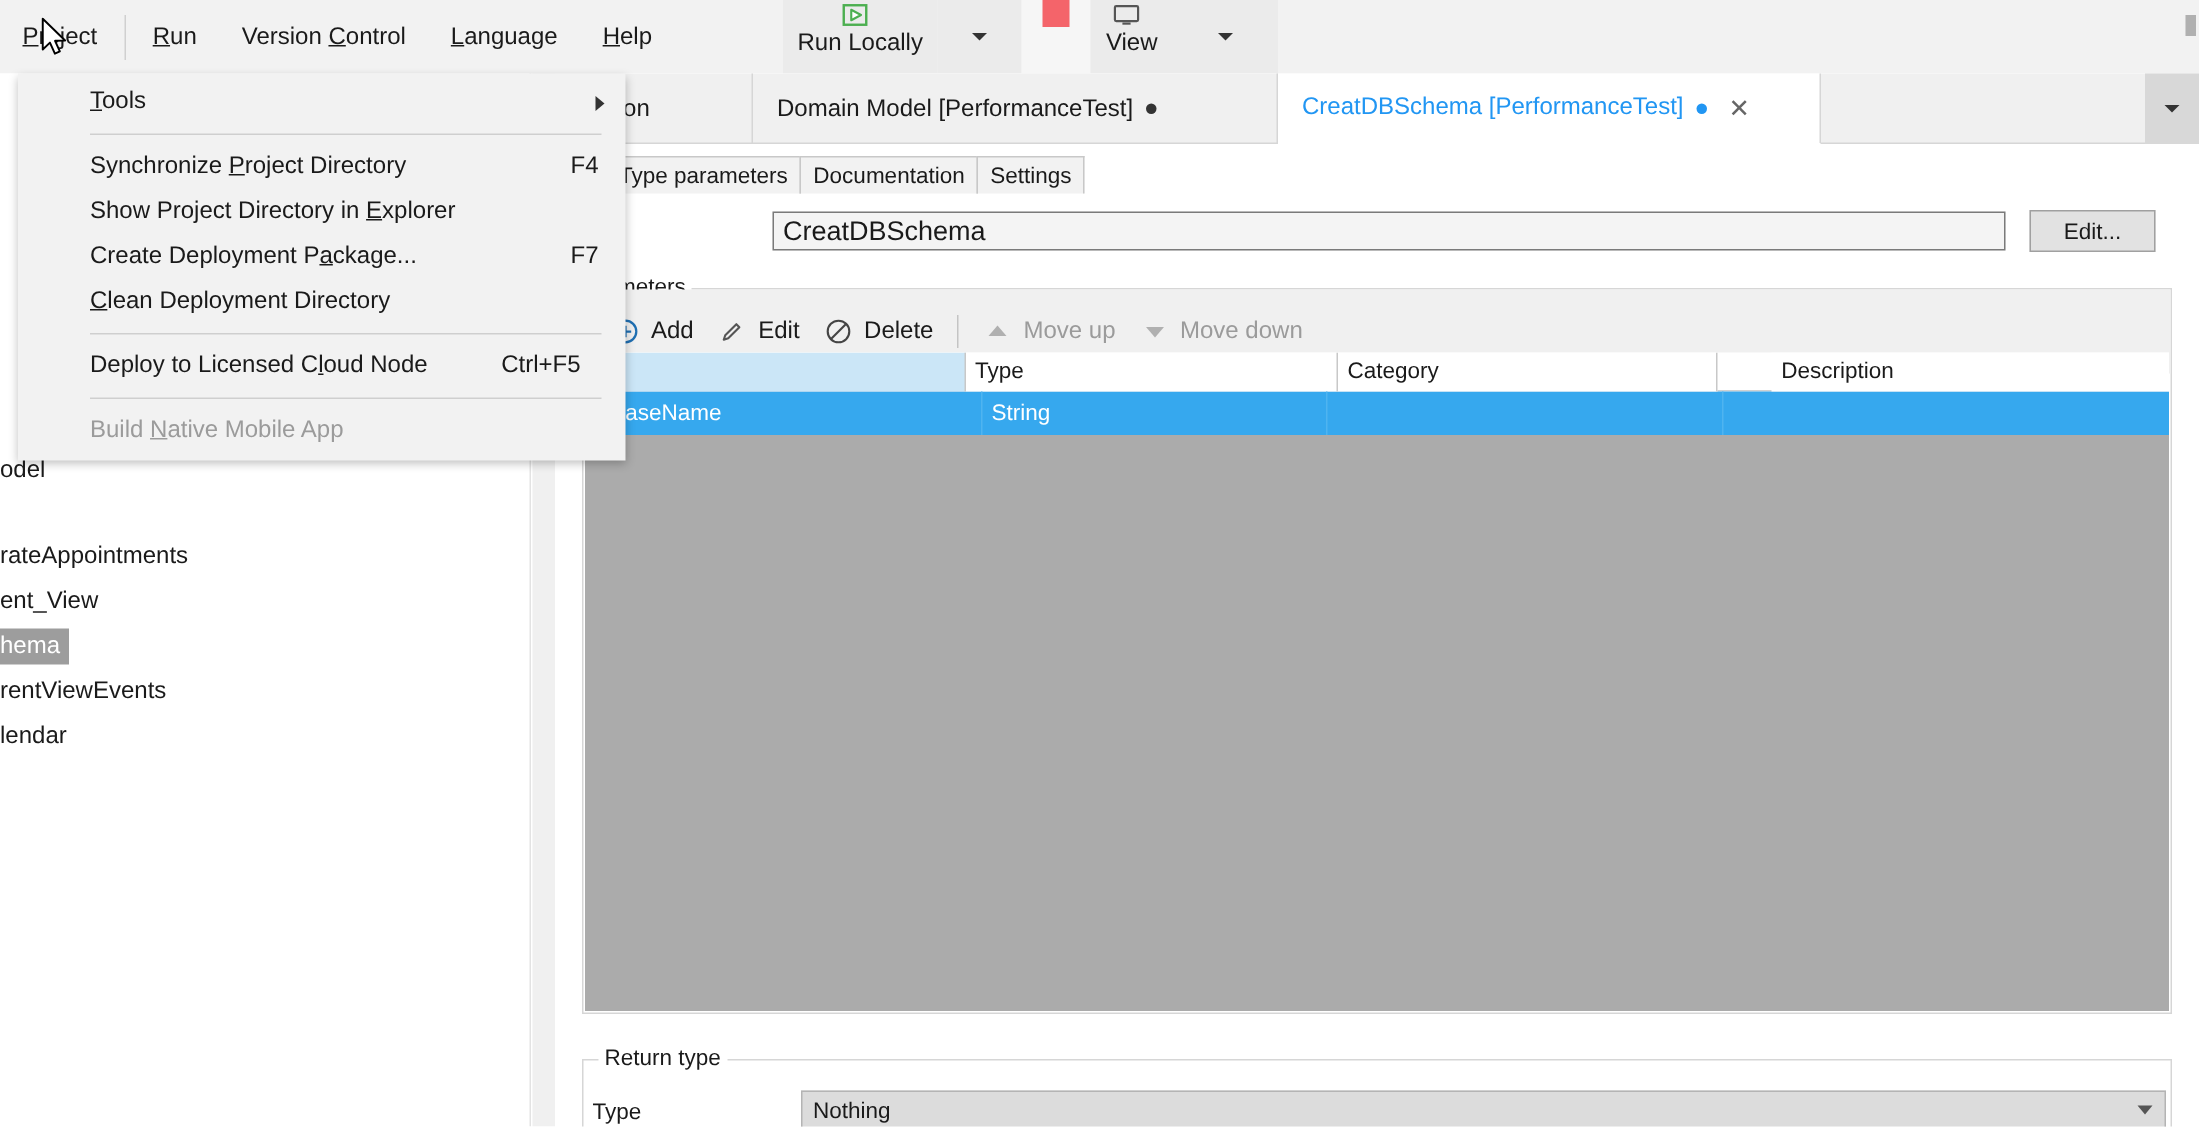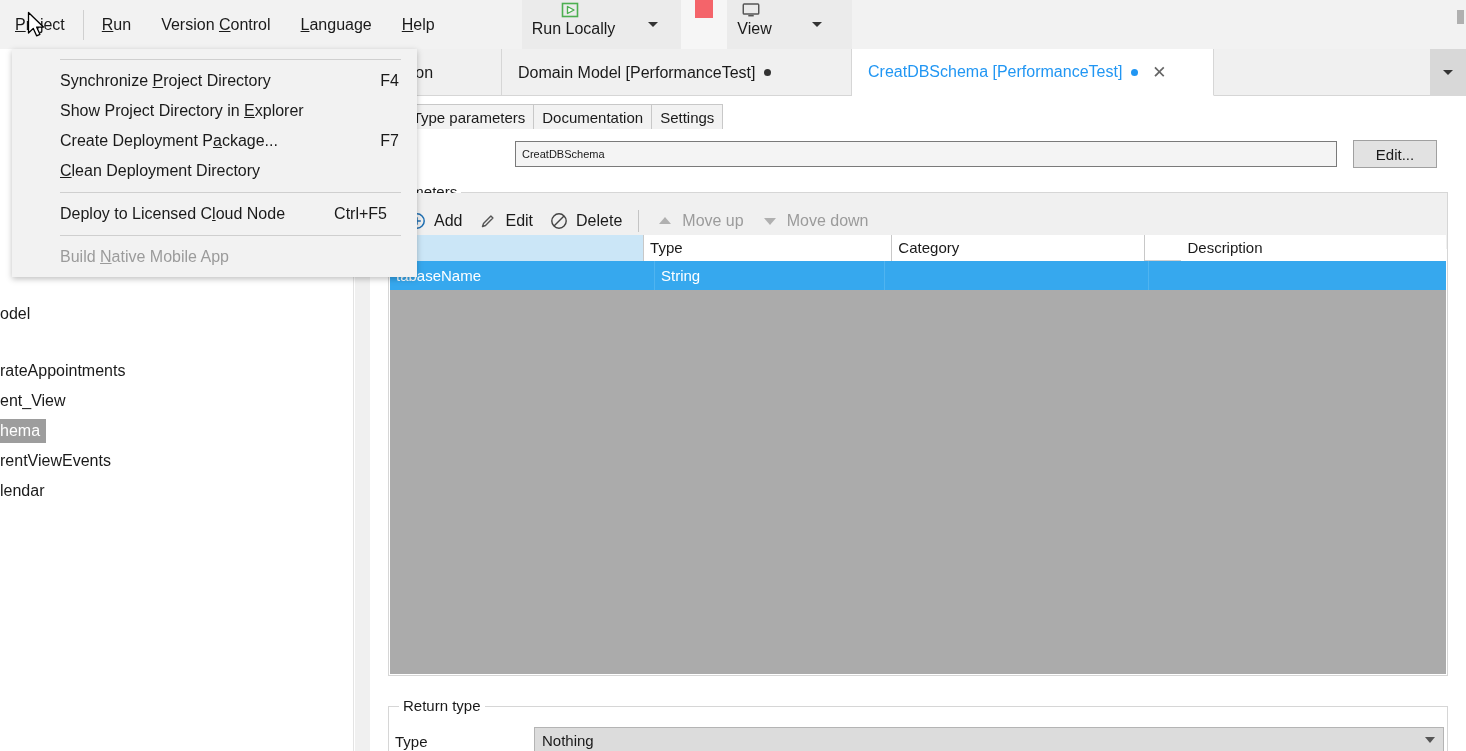--- a/index.html
+++ b/index.html
@@ -216,21 +216,21 @@
   .field-label {
     font-size: 15px;
     color: #1a1a1a;
   }
   .text-input {
     height: 26px;
     background: #f4f4f4;
     border: 1px solid #7a7a7a;
     box-sizing: border-box;
     font-family: "Liberation Sans", sans-serif;
-    font-size: 11px;
+    font-size: 18px;
     color: #1a1a1a;
     padding: 0 6px;
     line-height: 24px;
   }
   .btn {
     height: 28px;
     min-width: 84px;
     background: #e2e2e2;
     border: 1px solid #a0a0a0;
     box-sizing: border-box;
@@ -594,20 +594,24 @@
 <div class="group" style="left:388px; top:706px; width:1060px; height:70px;">
   <div class="group-title">Return type</div>
   <div class="rt-type-label" style="left:6px; top:26px;">Type</div>
   <div class="select" style="left:145px; top:20px; width:910px;">
     <span>Nothing</span>
     <span class="select-caret"></span>
   </div>
 </div>
 
 <div class="dropdown">
+  <div class="dd-item">
+    <span class="mn">T</span><span>ools</span>
+    <span class="dd-sub-arrow"></span>
+  </div>
   <div class="dd-sep"></div>
   <div class="dd-item">
     Synchronize <span class="mn">P</span>roject Directory
     <span class="dd-shortcut">F4</span>
   </div>
   <div class="dd-item">
     Show Project Directory in <span class="mn">E</span>xplorer
   </div>
   <div class="dd-item">
     Create Deployment P<span class="mn">a</span>ckage...

